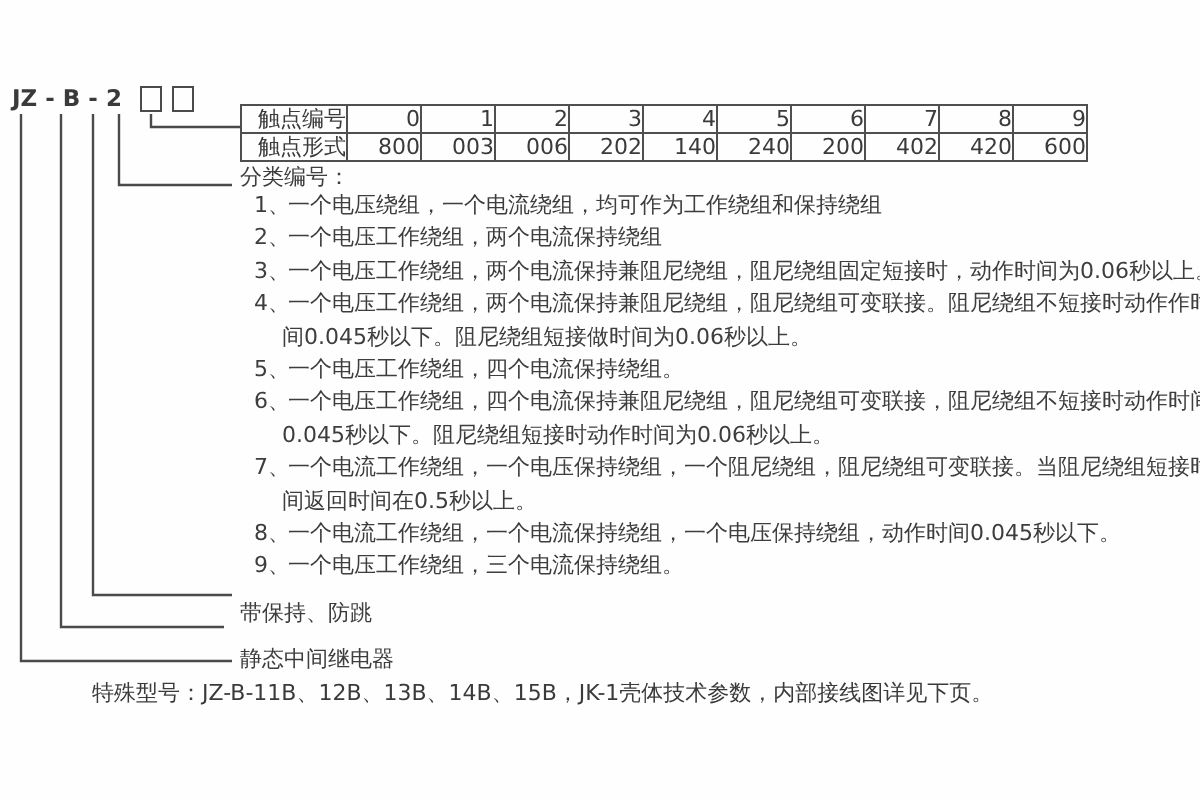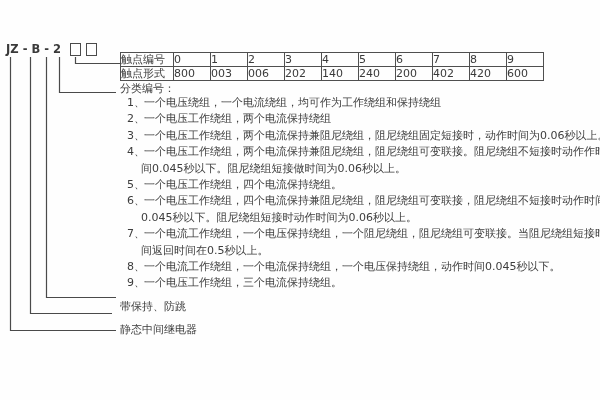--- a/index.html
+++ b/index.html
@@ -29,21 +29,21 @@
   .lines{position:absolute;left:0;top:0;width:600px;height:400px;}
   
   .ctable-wrap{position:absolute;left:120px;top:52px;}
   table.ctable{
     border-collapse:collapse;table-layout:fixed;
     font-size:11px;color:#3a3a3a;
   }
   table.ctable td,table.ctable th{
     border:1.4px solid #4f4f4f;
     height:13px;line-height:13px;
-    padding:0;text-align:left;
+    padding:0;text-align:right;
     font-weight:normal;white-space:nowrap;
     overflow:hidden;
   }
   table.ctable .hcol{width:52px;}
   table.ctable .dcol{width:36px;}
   
   .class-title{
     position:absolute;left:120px;top:82px;
     font-size:11px;line-height:14px;white-space:nowrap;
   }
@@ -137,14 +137,15 @@
       <div class="cont">0.045秒以下。阻尼绕组短接时动作时间为0.06秒以上。</div>
       <div><span class="num">7、</span><span>一个电流工作绕组，一个电压保持绕组，一个阻尼绕组，阻尼绕组可变联接。当阻尼绕组短接时</span></div>
       <div class="cont">间返回时间在0.5秒以上。</div>
       <div><span class="num">8、</span><span>一个电流工作绕组，一个电流保持绕组，一个电压保持绕组，动作时间0.045秒以下。</span></div>
       <div><span class="num">9、</span><span>一个电压工作绕组，三个电流保持绕组。</span></div>
     </div>
 
   <div class="legend-label" id="legend-hold">带保持、防跳</div>
   <div class="legend-label" id="legend-relay">静态中间继电器</div>
 
+  <div class="footer-note">特殊型号：JZ-B-11B、12B、13B、14B、15B，JK-1壳体技术参数，内部接线图详见下页。</div>
 
 </div>
 
 </body></html>

